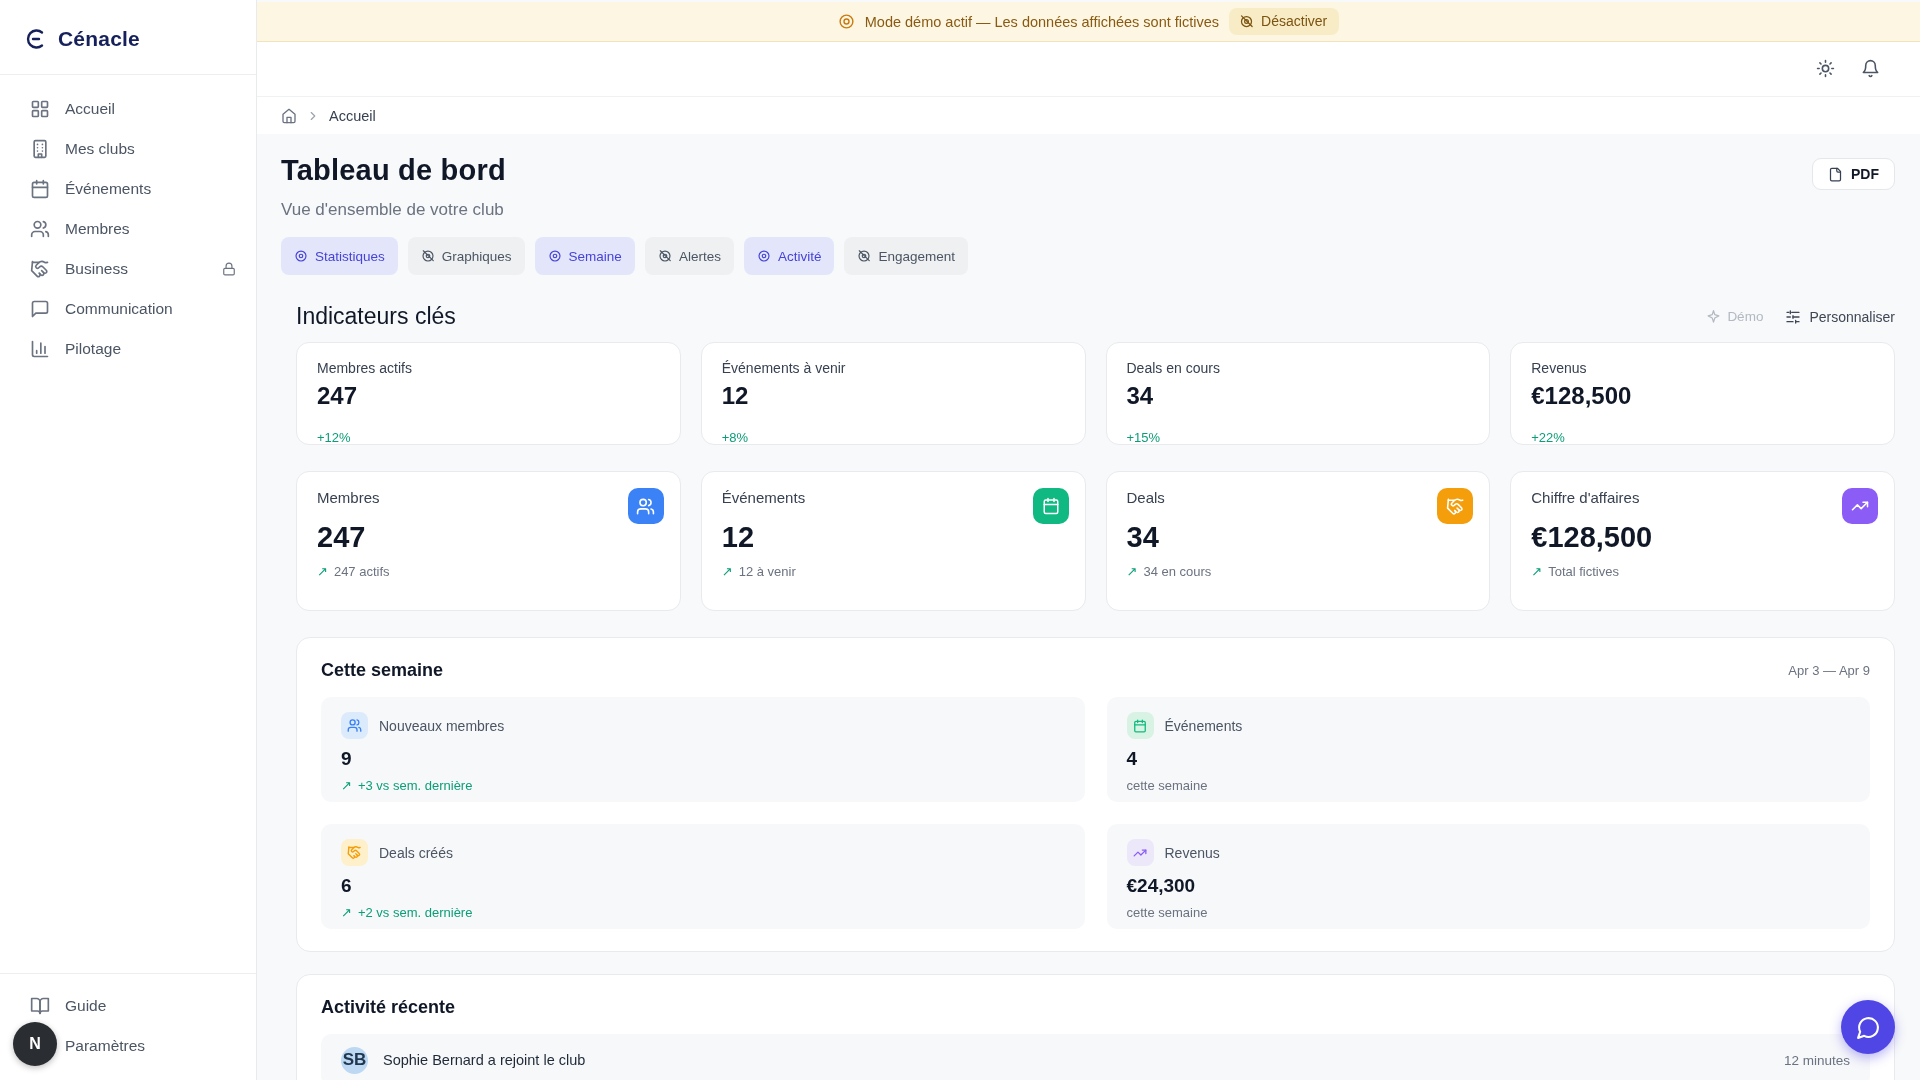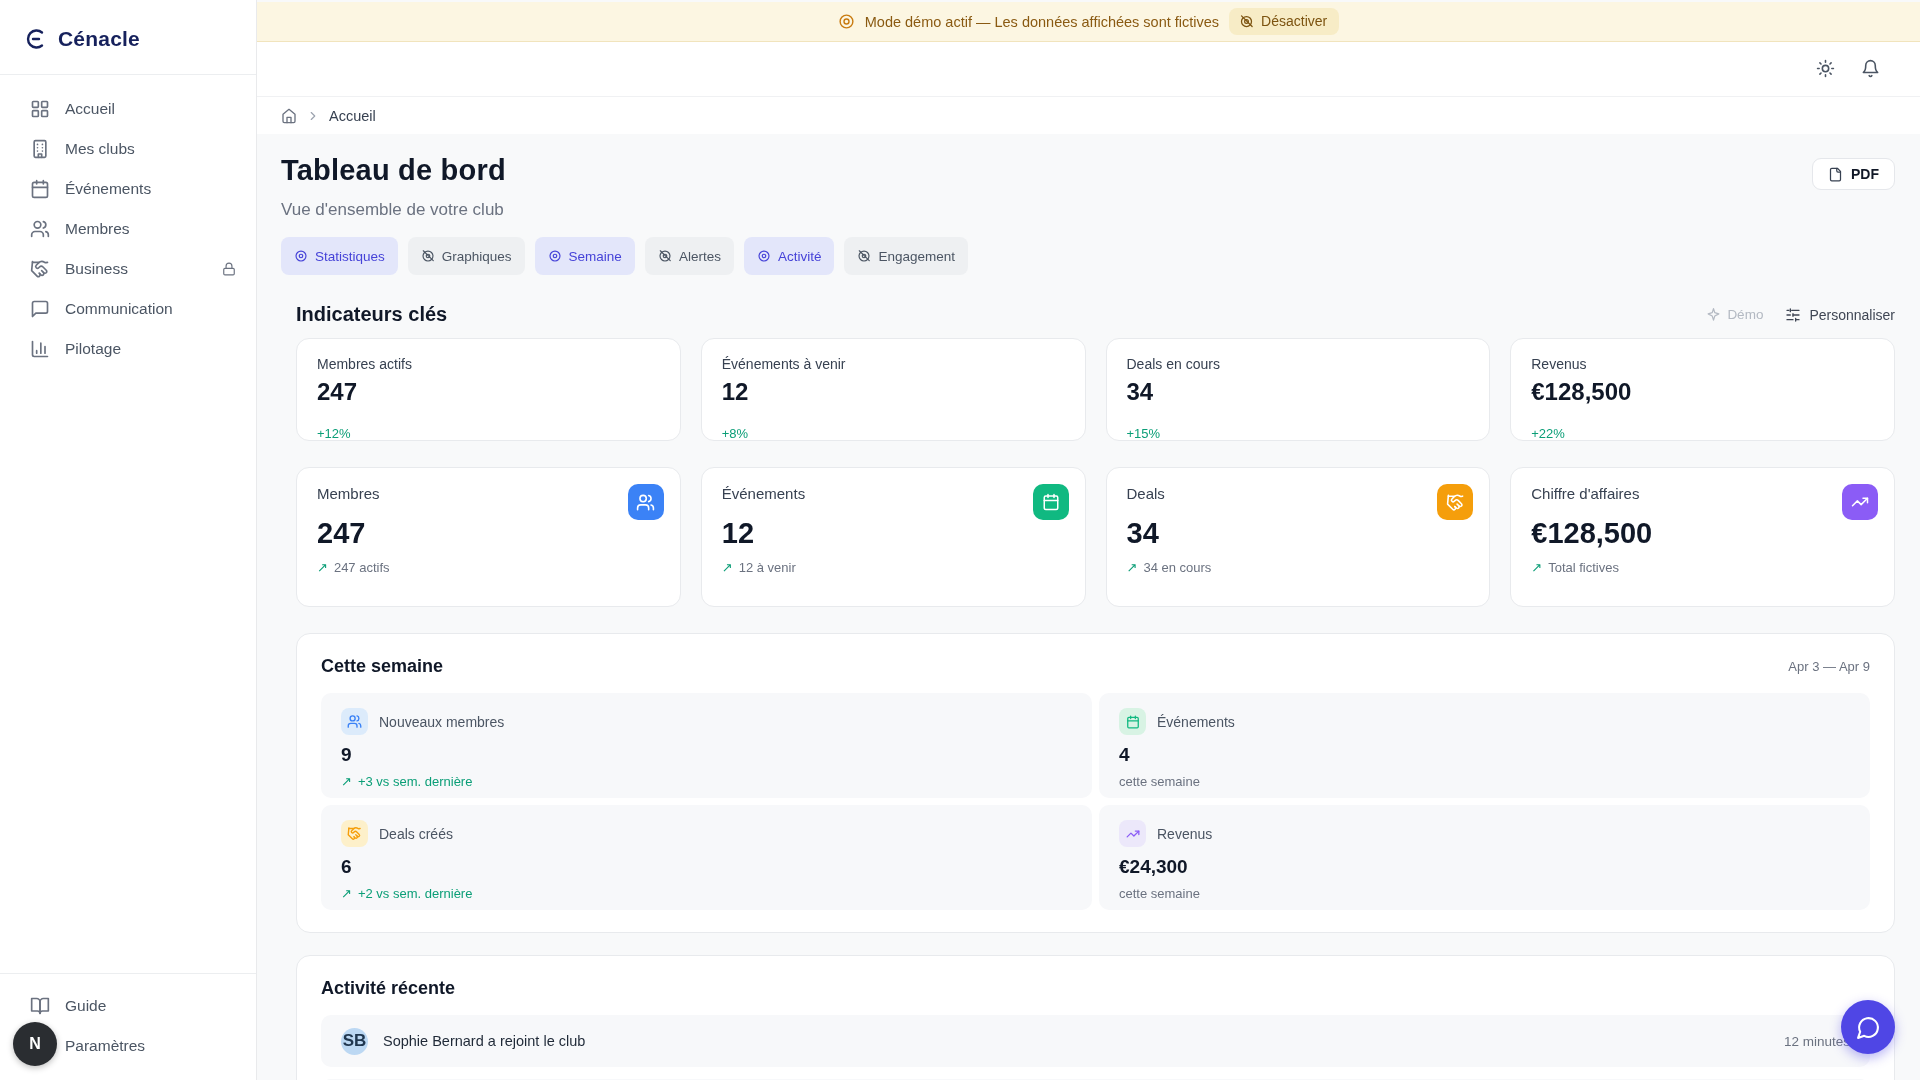--- a/index.html
+++ b/index.html
@@ -61,21 +61,21 @@
 
   .chips { display:flex; gap:10px; margin-top:17px; }
   .chip { display:flex; align-items:center; gap:7px; height:38px; padding:16px 13px; border-radius:8px;
     font-size:13.5px; cursor:pointer; background:#eef0f2; color:#4b5563; }
   .chip .ic { color:inherit; }
   .chip.active { background:#e3e6fa; color:#4643d8; }
 
   .content-indent { margin-left:15px; }
 
   .sec-head { display:flex; align-items:center; justify-content:space-between; margin-top:28px; }
-  .sec-title { font-size:20px; font-weight:700; color:#101828; }
+  .sec-title { font-size:23px; font-weight:400; color:#101828; }
   .sec-tools { display:flex; align-items:center; gap:22px; }
   .demo-tag { display:flex; align-items:center; gap:6px; color:#b3b9c2; font-size:13.5px; }
   .custom-btn { display:flex; align-items:center; gap:8px; color:#3f4654; font-size:14px;
     background:none; border:none; cursor:pointer; font-family:inherit; }
 
   .grid4 { display:grid; grid-template-columns:repeat(4,1fr); gap:20px; }
   .stat-card { background:#fff; border:1px solid #e8eaed; border-radius:13px; padding:17px 20px;
     height:103px; margin-top:12px; }
   .grid4 > .stat-card { margin-top:12px; }
   .stat-label { font-size:14px; color:#374151; }
@@ -90,21 +90,21 @@
     display:flex; align-items:center; justify-content:center; color:#fff; }
   .big-value { font-size:29px; font-weight:800; color:#101828; margin-top:15px; }
   .big-sub { font-size:13px; color:#6b7280; margin-top:10px; display:flex; align-items:center; gap:6px; }
   .up-arrow { color:#0b9e77; font-size:13px; }
 
   .panel { background:#fff; border:1px solid #e8eaed; border-radius:14px; padding:22px 24px;
     margin-top:26px; }
   .panel-head { display:flex; align-items:center; justify-content:space-between; }
   .panel-title { font-size:18px; font-weight:800; color:#101828; }
   .panel-range { font-size:13px; color:#6b7280; }
-  .week-grid { display:grid; grid-template-columns:1fr 1fr; gap:7px; margin-top:16px; }
+  .week-grid { display:grid; grid-template-columns:1fr 1fr; gap:22px; margin-top:16px; }
   .week-card { background:#f7f8fa; border-radius:10px; padding:15px 20px; height:105px; }
   .week-top { display:flex; align-items:center; gap:11px; }
   .week-ictile { width:27px; height:27px; border-radius:8px; display:flex; align-items:center;
     justify-content:center; }
   .week-label { font-size:14px; color:#4b5563; }
   .week-value { font-size:19px; font-weight:800; color:#101828; margin-top:9px; }
   .week-sub { font-size:13px; margin-top:8px; color:#6b7280; display:flex; gap:6px; align-items:center; }
   .week-sub.pos { color:#0b9e77; }
 
   .act-panel { margin-top:22px; }

